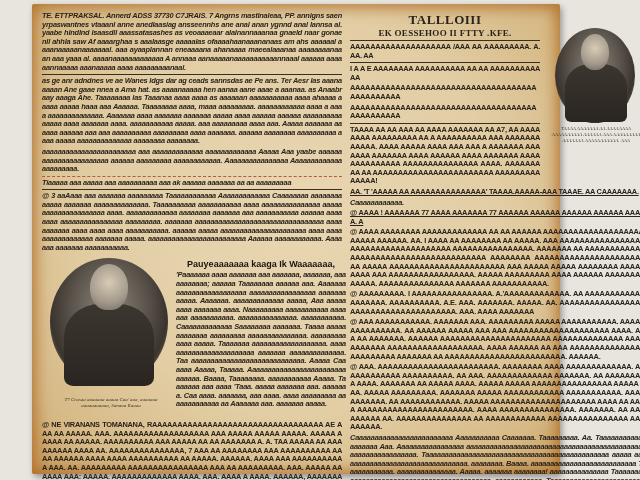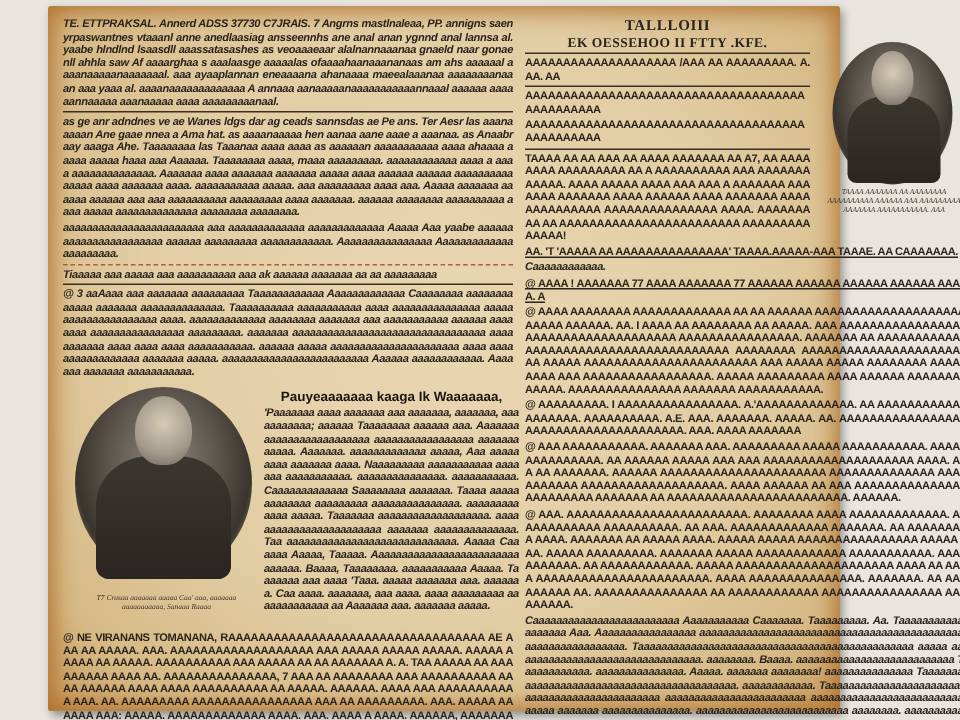--- a/index.html
+++ b/index.html
@@ -20,21 +20,21 @@
   .col-right { left:318px; top:8px; width:300px; }
   p.para {
     margin:0 0 2px 0; font-size:7.4px; line-height:8.6px;
     font-family:"Liberation Sans Narrow","Liberation Sans", sans-serif;
     font-weight:bold; font-style:italic; letter-spacing:-0.2px;
     text-align:justify; word-break:break-all; color:#2a231b;
   }
   p.para.up { font-style:normal; text-transform:uppercase; letter-spacing:-0.3px; }
   .rule { border-top:1px solid #3a2e22; margin:2px 0; }
   .rule.red { border-top:1px dashed #b65a3a; }
-  .hdr-small { text-align:center; font-size:10px; font-weight:bold; letter-spacing:0.5px; color:#2a231b; }
+  .hdr-small { text-align:center; font-size:13px; font-weight:bold; letter-spacing:0.5px; color:#2a231b; }
   .hdr-main { text-align:center; font-size:9px; font-weight:bold; letter-spacing:0.3px; color:#2a231b; margin-bottom:2px; }
   .section-title { text-align:center; font-size:9px; font-weight:bold; color:#1b150f; margin:3px 0 2px 0;
     font-family:"Liberation Sans", sans-serif; }
   .portrait {
     position:absolute; border-radius:50%;
     background: radial-gradient(ellipse at 50% 40%, #8f877b 0%, #5b544c 45%, #3a342e 70%, rgba(80,70,60,0.0) 100%);
   }
   .portrait .head {
     position:absolute; border-radius:50% 50% 45% 45%;
     background: radial-gradient(circle at 50% 40%, #d8cbb5 0%, #a39a8c 60%, #6d665d 100%);
@@ -76,20 +76,21 @@
     </div>
   </div>
 
   <div class="col col-right">
     <div style="width:190px;">
       <div class="hdr-small">TALLLOIII</div>
       <div class="hdr-main">EK OESSEHOO II FTTY .KFE.</div>
       <div class="rule"></div>
       <p class="para up" style="font-style:normal;">AAAAAAAAAAAAAAAAAAAA /AAA AA AAAAAAAAA. A.AA. AA</p>
       <div class="rule"></div>
+      <p class="para up" style="font-style:normal;">I A A E AAAAAAAA AAAAAAAAAA AA AA AAAAAAAAAAAA</p>
       <p class="para up" style="font-style:normal;">AAAAAAAAAAAAAAAAAAAAAAAAAAAAAAAAAAAAAAAAAAAAAAA</p>
       <p class="para up" style="font-style:normal;">AAAAAAAAAAAAAAAAAAAAAAAAAAAAAAAAAAAAAAAAAAAAAAA</p>
       <div class="rule"></div>
       <p class="para up" style="font-style:normal;">TAAAA AA AA AAA AA AAAA AAAAAAA AA A7, AA AAAAAAAA AAAAAAAAA AA A AAAAAAAAAA AAA AAAAAAAAAAAA. AAAA AAAAA AAAA AAA AAA A AAAAAAA AAAAAAA AAAAAAA AAAA AAAAAA AAAA AAAAAAA AAAA AAAAAAAAAA AAAAAAAAAAAAAAA AAAA. AAAAAAAAA AA AAAAAAAAAAAAAAAAAAAAAAAA AAAAAAAAAAAAAA!</p>
     </div>
 
     <div class="portrait" style="left:205px; top:16px; width:80px; height:95px;">
       <div class="body" style="left:10px; top:36px; width:62px; height:58px;"></div>
       <div class="head" style="left:26px; top:6px; width:28px; height:36px;"></div>
     </div>

